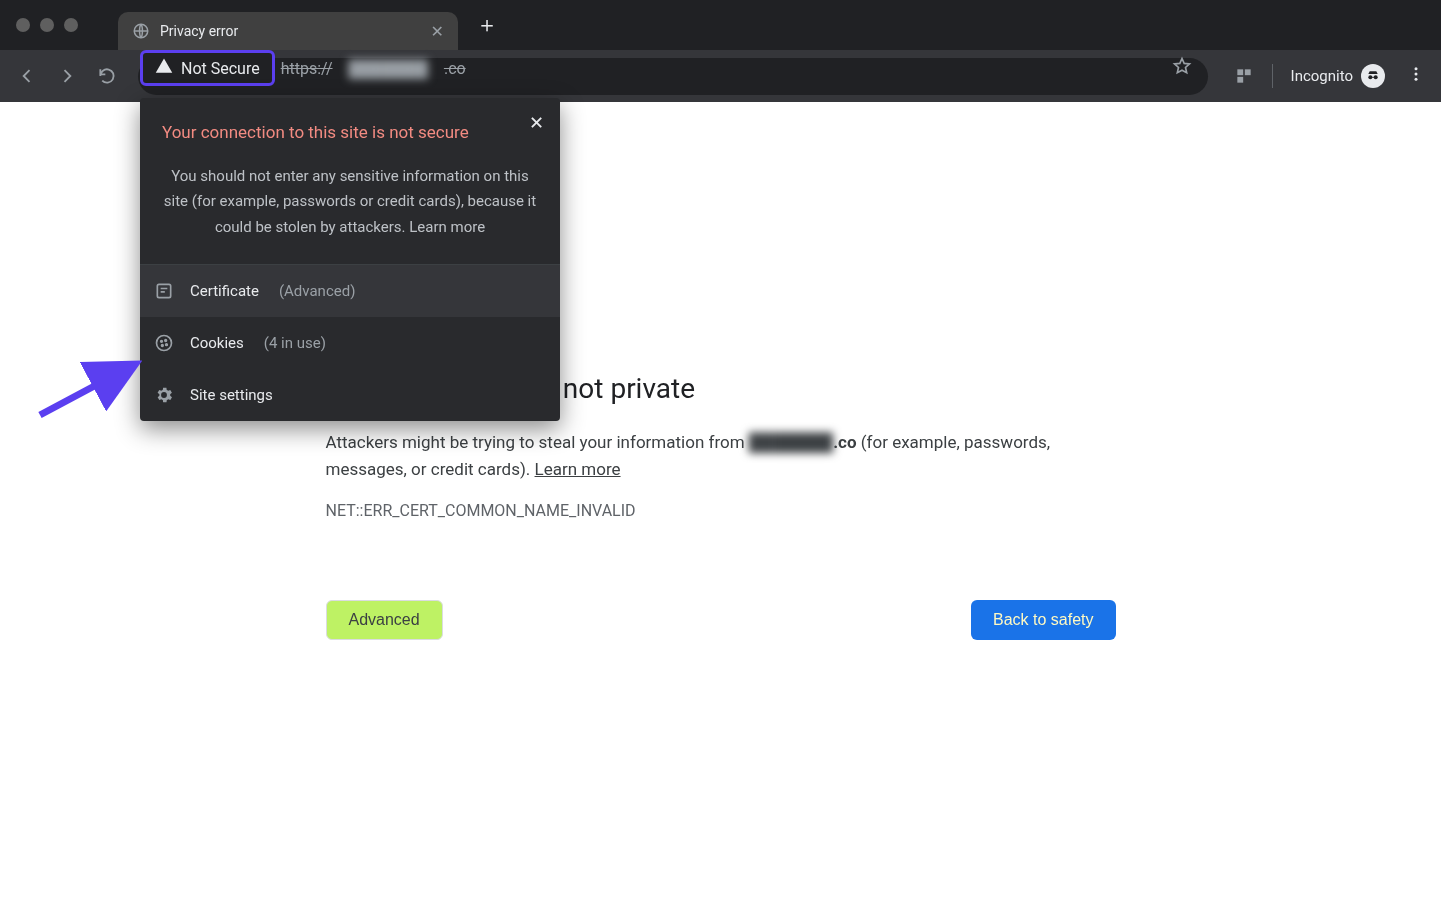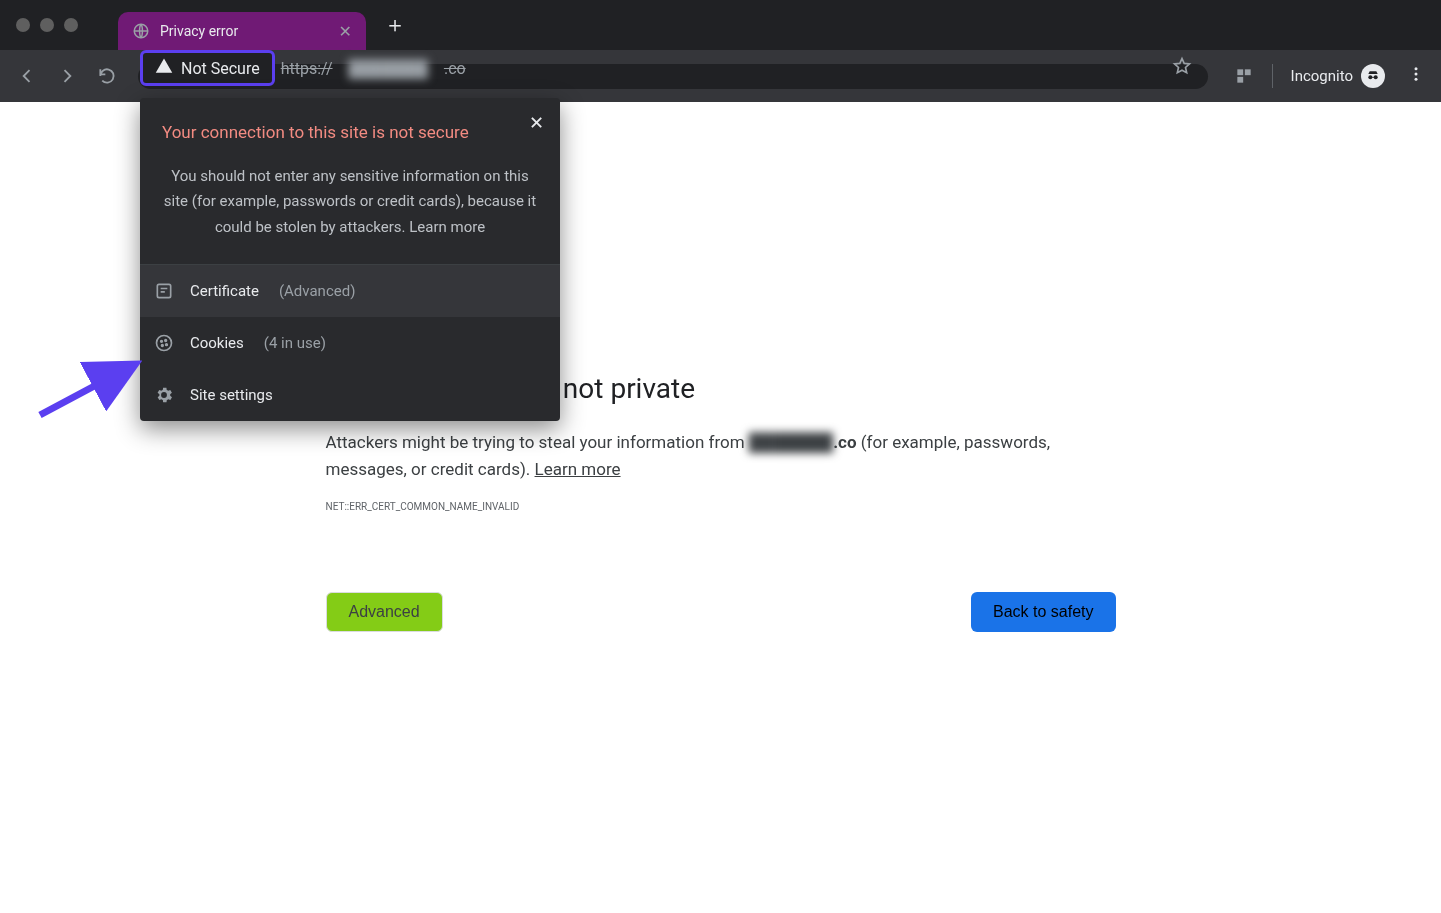--- a/index.html
+++ b/index.html
@@ -2,32 +2,32 @@
 <html><head>
 <meta charset="utf-8">
 <style>
   * { box-sizing: border-box; margin: 0; padding: 0; }
   body { font-family: -apple-system, BlinkMacSystemFont, "Segoe UI", Roboto, Arial, sans-serif; background: #fff; width: 1441px; height: 913px; overflow: hidden; position: relative; }
 
   
   .tab-strip { background: #202124; height: 50px; display: flex; align-items: center; padding-left: 10px; }
   .traffic-lights { display: flex; gap: 10px; margin-right: 40px; margin-left: 6px; }
   .traffic-dot { width: 14px; height: 14px; border-radius: 50%; background: #5f5f5f; }
-  .tab { background: #701a75; height: 38px; width: 248px; border-radius: 10px 10px 0 0; display: flex; align-items: center; padding: 0 14px; gap: 10px; color: #e8eaed; font-size: 14px; position: relative; margin-top: 12px; }
+  .tab { background: #404040; height: 38px; width: 340px; border-radius: 10px 10px 0 0; display: flex; align-items: center; padding: 0 14px; gap: 10px; color: #e8eaed; font-size: 14px; position: relative; margin-top: 12px; }
   .tab .favicon { width: 18px; height: 18px; color: #9aa0a6; }
   .tab .title { flex: 1; white-space: nowrap; overflow: hidden; text-overflow: ellipsis; }
   .tab .close { color: #9aa0a6; cursor: pointer; font-size: 16px; }
   .new-tab { color: #e8eaed; font-size: 22px; margin-left: 18px; cursor: pointer; }
 
   
   .toolbar { background: #35363a; height: 52px; display: flex; align-items: center; padding: 0 12px; gap: 10px; }
   .nav-btn { width: 30px; height: 30px; display: flex; align-items: center; justify-content: center; color: #9aa0a6; cursor: pointer; border-radius: 50%; }
   .nav-btn svg { width: 20px; height: 20px; }
 
-  .omnibox-wrap { flex: 1; display: flex; align-items: center; background: #202124; height: 25px; border-radius: 19px; padding: 0 6px 16px 0; margin: 0 6px; }
+  .omnibox-wrap { flex: 1; display: flex; align-items: center; background: #202124; height: 37px; border-radius: 19px; padding: 0 6px 16px 0; margin: 0 6px; }
   .security-chip { display: flex; align-items: center; gap: 8px; background: #202124; border: 3px solid #5b3ff0; border-radius: 6px; padding: 4px 12px; margin: 2px 6px 2px 2px; cursor: pointer; }
   .security-chip .warn-icon { color: #e8eaed; }
   .security-chip .label { color: #e8eaed; font-size: 16px; }
   .url { color: #bdc1c6; font-size: 16px; display: flex; align-items: center; gap: 16px; }
   .url .scheme { text-decoration: line-through; color: #9aa0a6; }
   .url .blur { filter: blur(4px); text-decoration: line-through; color: #9aa0a6; }
   .url .tld { text-decoration: line-through; color: #9aa0a6; }
   .omni-star { margin-left: auto; color: #9aa0a6; padding: 0 10px; cursor: pointer; }
 
   .toolbar-right { display: flex; align-items: center; gap: 18px; color: #e8eaed; margin-left: 10px; justify-content: flex-end; }
@@ -37,24 +37,24 @@
   .incognito .badge { width: 24px; height: 24px; border-radius: 50%; background: #e8eaed; display: flex; align-items: center; justify-content: center; }
   .menu-dots { color: #e8eaed; cursor: pointer; padding: 0 4px; }
 
   
   .content { position: absolute; top: 102px; left: 0; right: 0; bottom: 0; background: #fff; }
   .interstitial { max-width: 790px; margin: 0 auto; padding-top: 270px; color: #202124; }
   .interstitial h1 { font-size: 28px; font-weight: 400; margin-bottom: 24px; }
   .interstitial p { font-size: 17px; line-height: 1.6; color: #3c4043; margin-bottom: 18px; }
   .interstitial p .blur-inline { filter: blur(4px); }
   .interstitial a { color: #3c4043; text-decoration: underline; }
-  .err-code { font-size: 10px; color: #5f6368; margin-top: 10px; }
+  .err-code { font-size: 16px; color: #5f6368; margin-top: 10px; }
   .btn-row { display: flex; justify-content: space-between; margin-top: 80px; }
-  .btn-outline { border: 1px solid #dadce0; background: #84cc16; color: #3c4043; font-size: 16px; padding: 10px 22px; border-radius: 6px; cursor: pointer; }
-  .btn-primary { background: #1a73e8; color: #000000; border: none; font-size: 16px; padding: 10px 22px; border-radius: 6px; cursor: pointer; margin-left: 40px; }
+  .btn-outline { border: 1px solid #dadce0; background: #bef264; color: #3c4043; font-size: 16px; padding: 10px 22px; border-radius: 6px; cursor: pointer; }
+  .btn-primary { background: #1a73e8; color: #fef9c3; border: none; font-size: 16px; padding: 10px 22px; border-radius: 6px; cursor: pointer; margin-left: 40px; }
 
   
   .popover { position: absolute; top: 98px; left: 140px; width: 420px; background: #292a2d; border-radius: 4px; box-shadow: 0 8px 24px rgba(0,0,0,0.45); color: #e8eaed; z-index: 20; overflow: hidden; }
   .popover .pad { padding: 22px 22px 24px 22px; }
   .popover .close-x { position: absolute; top: 14px; right: 16px; color: #e8eaed; cursor: pointer; font-size: 18px; }
   .popover h2 { color: #f28b82; font-size: 17px; font-weight: 400; line-height: 1.5; margin-bottom: 18px; padding-right: 30px; }
   .popover .body { font-size: 15px; color: #bdc1c6; line-height: 1.7; text-align: center; }
   .popover .body a { color: #bdc1c6; text-decoration: none; }
   .popover .sep { height: 1px; background: #3c4043; }
   .popover .row { display: flex; align-items: center; gap: 16px; padding: 16px 14px; cursor: pointer; font-size: 15px; }

